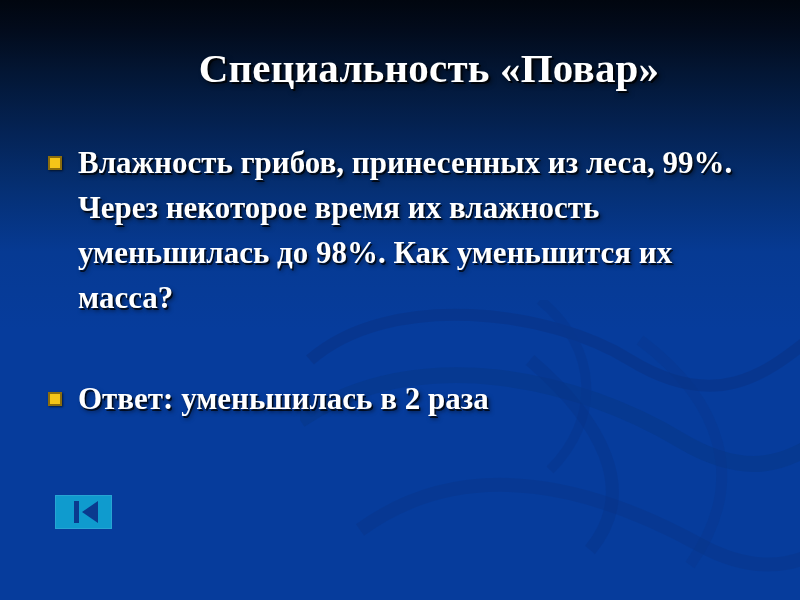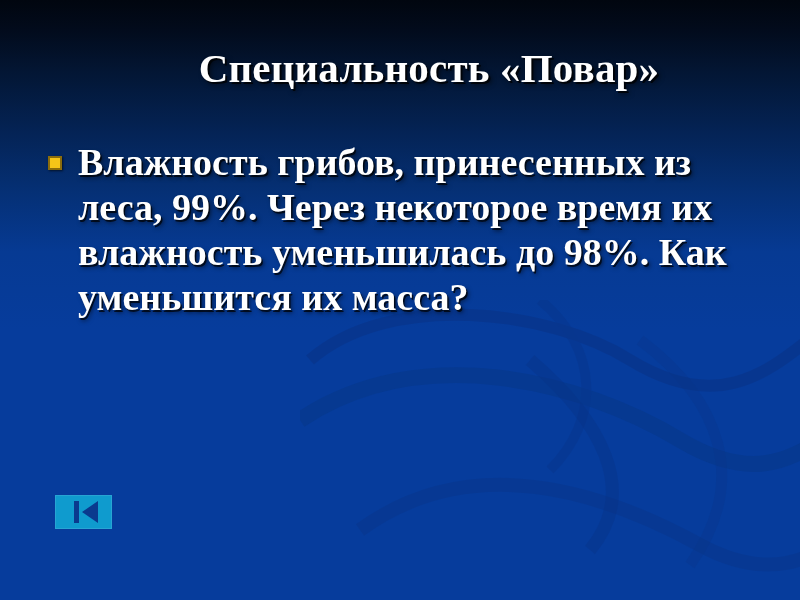--- a/index.html
+++ b/index.html
@@ -60,21 +60,21 @@
     left: 44px;
     top: 140px;
     width: 716px;
   }
 
   .bullet-row {
     position: relative;
     display: block;
     padding-left: 34px;
     color: #ffffff;
-    font-size: 38px;
+    font-size: 31px;
     font-weight: bold;
     line-height: 45px;
     text-shadow:
       1.5px 1.5px 0 rgba(0,0,0,.7),
       2.5px 2.5px 4px rgba(0,0,0,.5);
   }
 
   .bullet-row .marker {
     position: absolute;
     left: 4px;
@@ -130,20 +130,24 @@
 
   <div id="title">Специальность «Повар»</div>
 
   <div id="body">
 
     <div class="bullet-row" id="bullet-problem">
       <span class="marker"></span>
       <span class="txt">Влажность грибов, принесенных из леса, 99%. Через некоторое время их влажность уменьшилась до 98%. Как уменьшится их масса?</span>
     </div>
 
+    <div class="bullet-row" id="bullet-answer">
+      <span class="marker"></span>
+      <span class="txt">Ответ: уменьшилась в 2 раза</span>
+    </div>
 
   </div>
 
   <div id="nav-prev">
     <svg class="glyph" viewBox="0 0 57 34">
       <rect x="19" y="6" width="5" height="22" fill="#0a3a8e"></rect>
       <polygon points="43,6 43,28 27,17" fill="#0a3a8e"></polygon>
     </svg>
   </div>
 

